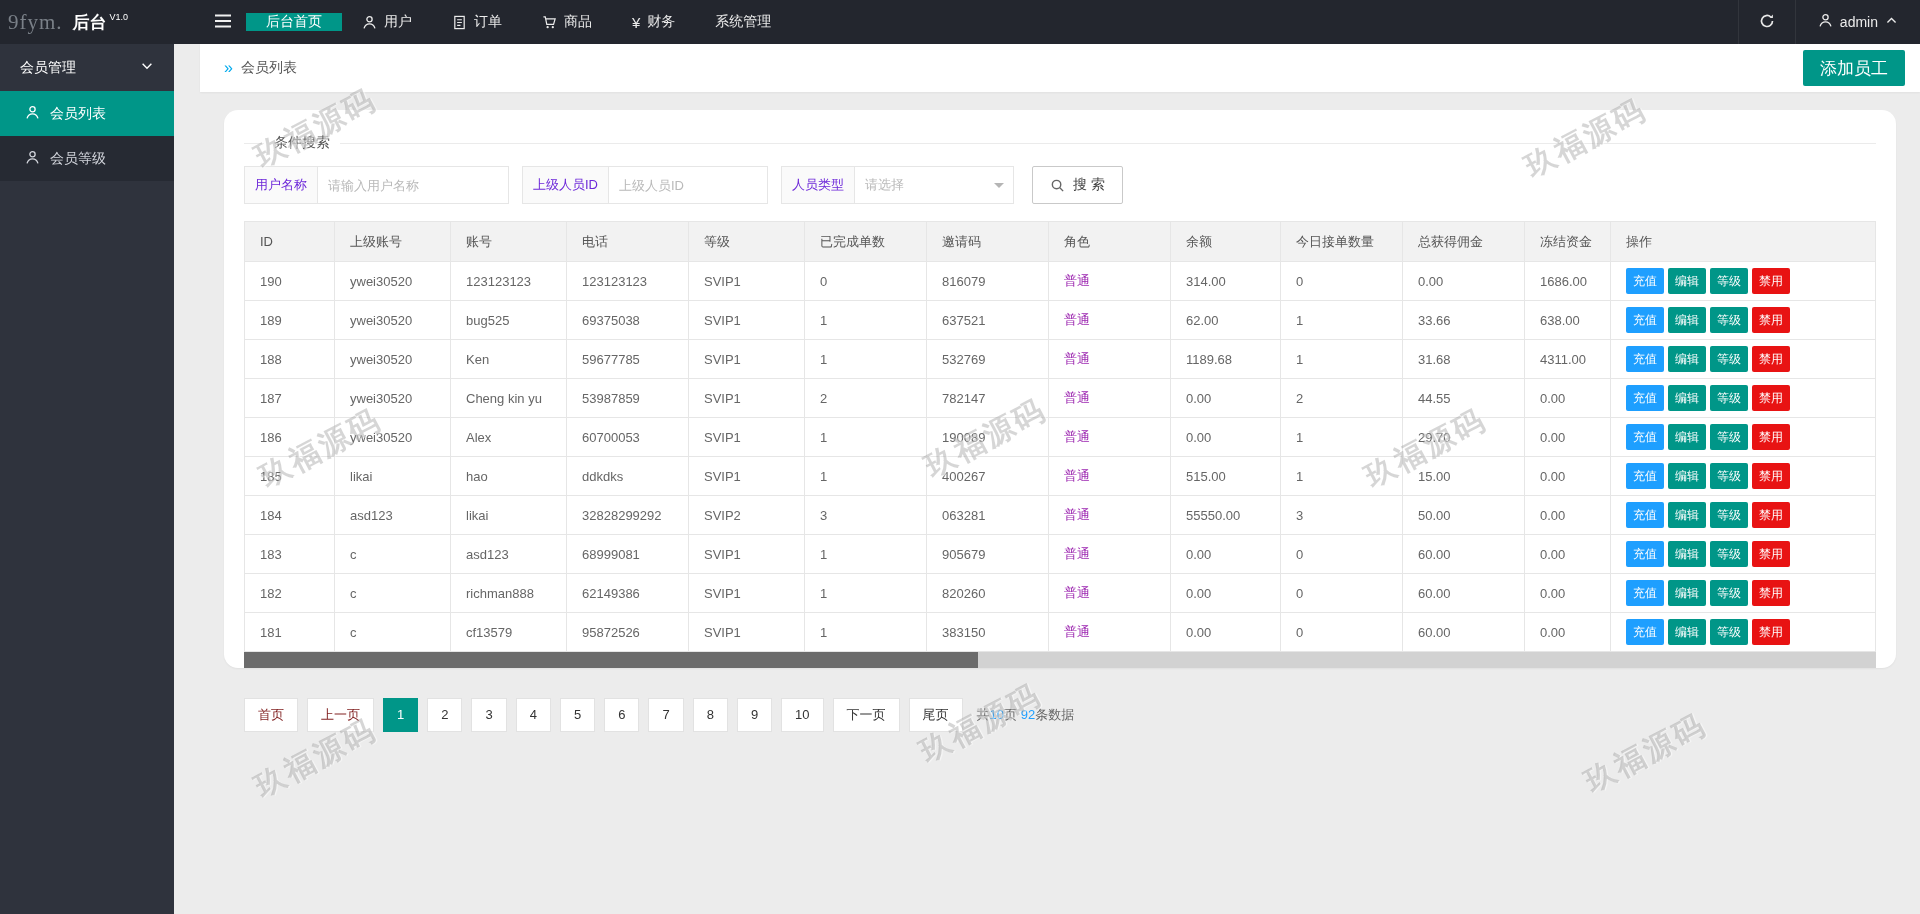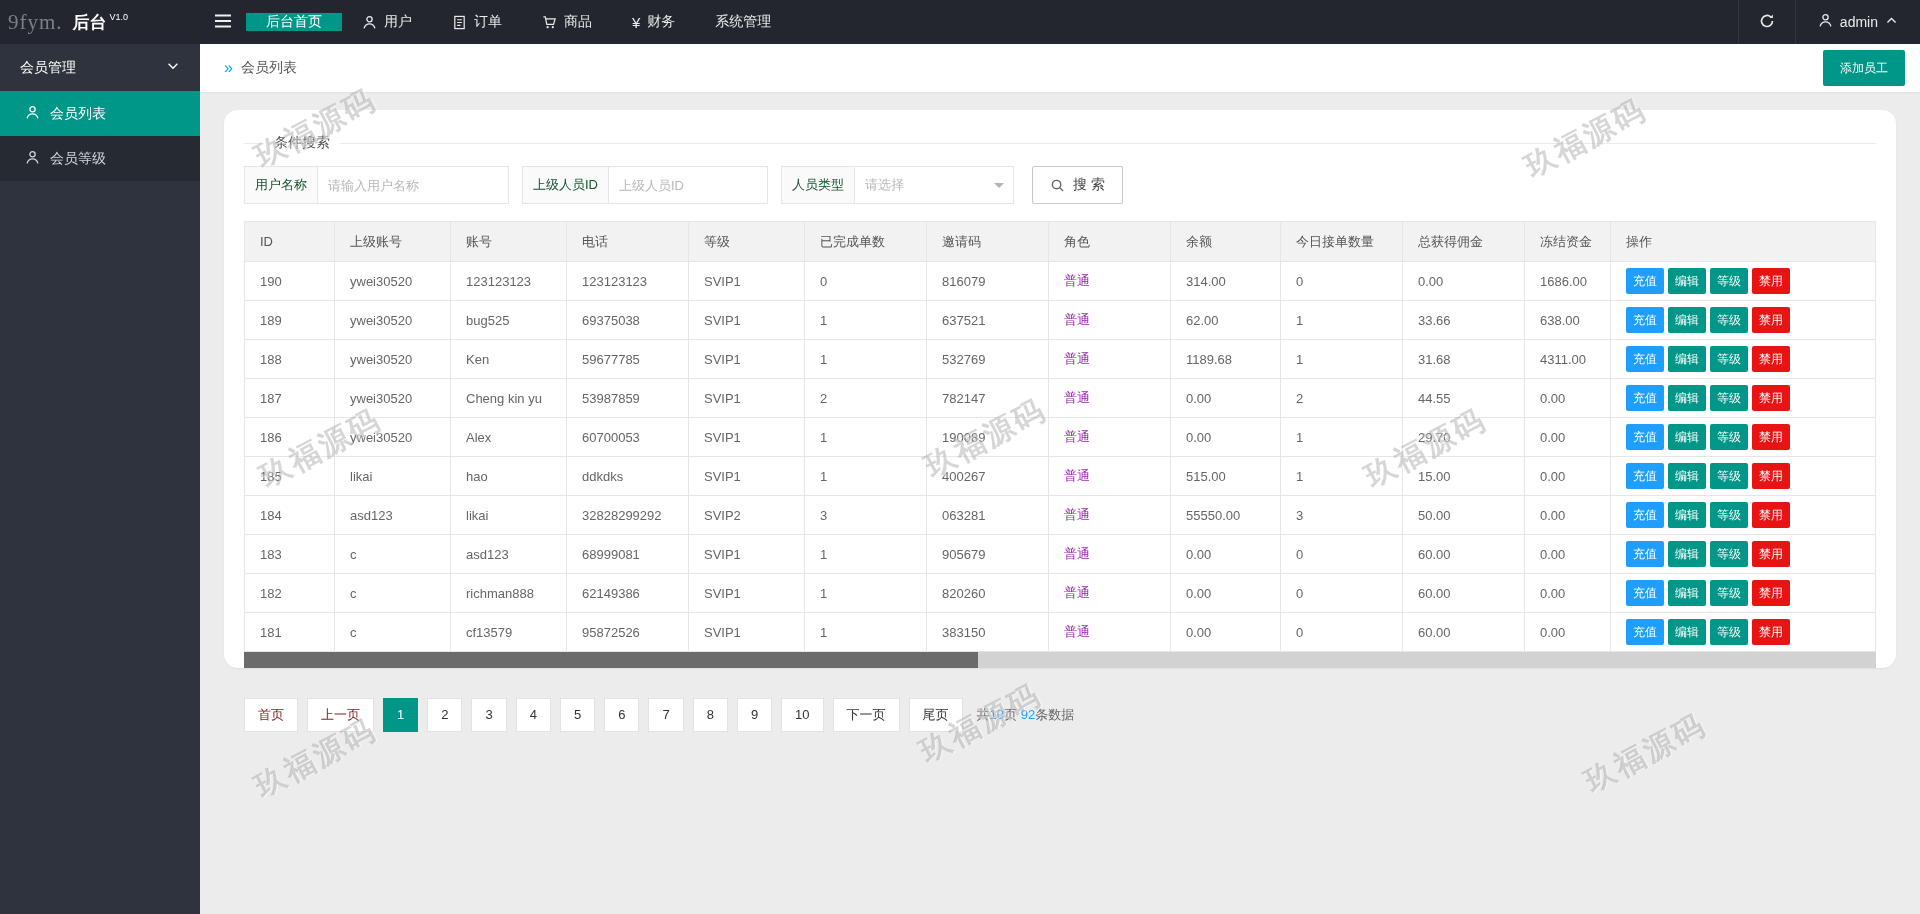--- a/index.html
+++ b/index.html
@@ -18,39 +18,39 @@
   .nav-item { display:flex; align-items:center; gap:7px; padding:0 20px; color:#ececec; font-size:14px; cursor:pointer; }
   .nav-item.active { background:#009688; color:#fff; }
   .nav-item .icon { display:flex; align-items:center; }
   .yen-glyph { font-size:15px; line-height:1; }
   .header-right { margin-left:auto; display:flex; align-items:stretch; }
   .refresh-btn { width:58px; display:flex; align-items:center; justify-content:center; color:#e8e8e8; cursor:pointer;
     border-left:1px solid rgba(255,255,255,.07); border-right:1px solid rgba(255,255,255,.07); }
   .user-menu { display:flex; align-items:center; gap:7px; padding:0 22px; color:#ececec; cursor:pointer; }
 
   
-  .sidebar { position:absolute; top:44px; left:0; bottom:0; width:200px; background:#2f333d; z-index:15; }
+  .sidebar { position:absolute; top:44px; left:0; bottom:0; width:174px; background:#2f333d; z-index:15; }
   .side-group { height:47px; display:flex; align-items:center; justify-content:space-between; padding:0 20px; color:#fff; font-size:14px; cursor:pointer; }
   .side-sub { background:#262a33; }
   .side-item { height:45px; display:flex; align-items:center; gap:10px; padding-left:25px; color:#d2d5dc; font-size:14px; cursor:pointer; }
   .side-item.active { background:#009688; color:#fff; }
 
   
   .main { position:absolute; top:44px; left:200px; right:0; bottom:0; background:#ececec; }
   .breadcrumb-bar { height:48px; background:#fff; display:flex; align-items:center; padding:0 15px 0 24px; box-shadow:0 1px 2px rgba(0,0,0,.05); position:relative; z-index:2; }
   .crumb-icon::before { content:"\00BB"; color:#01AAED; font-size:16px; margin-right:8px; }
   .crumb-label { color:#555; font-size:14px; }
-  .add-btn { margin-left:auto; background:#009688; border:none; color:#fff; height:36px; padding:0 17px; font-size:12px; border-radius:2px; cursor:pointer; font-family:inherit; }
+  .add-btn { margin-left:auto; background:#009688; border:none; color:#fff; height:36px; padding:0 17px; font-size:17px; border-radius:2px; cursor:pointer; font-family:inherit; }
 
   .card { margin:18px 24px; background:#fff; border-radius:14px; padding:16px 20px 0; height:558px; box-shadow:0 1px 2px rgba(0,0,0,.05); position:relative; }
   fieldset.search-set { border:none; border-top:1px solid #ebebeb; margin-top:8px; }
   fieldset.search-set legend { margin-left:20px; padding:0 10px; font-size:14px; color:#555; }
   .search-row { display:flex; align-items:center; gap:13px; margin:14px 0 17px; }
   .field-group { display:flex; }
-  .field-label { background:#fafafa; border:1px solid #e6e6e6; height:38px; line-height:36px; padding:0 10px; font-size:13px; color:#14532d; white-space:nowrap; }
+  .field-label { background:#fafafa; border:1px solid #e6e6e6; height:38px; line-height:36px; padding:0 10px; font-size:13px; color:#6d28d9; white-space:nowrap; }
   .field-input { border:1px solid #e6e6e6; margin-left:-1px; height:38px; padding:0 10px; font-size:13px; color:#666; width:192px; outline:none; font-family:inherit; background:#fff; }
   .field-input::placeholder { color:#b9b9b9; }
   .field-select { position:relative; border:1px solid #e6e6e6; margin-left:-1px; height:38px; width:160px; display:flex; align-items:center; padding:0 28px 0 10px; color:#b9b9b9; font-size:13px; cursor:pointer; background:#fff; }
   .select-caret { position:absolute; right:9px; top:16px; width:0; height:0; border:5px solid transparent; border-top-color:#b5b5b5; }
   .search-btn { display:flex; align-items:center; gap:8px; height:38px; padding:0 17px; background:#fff; border:1px solid #c9c9c9; border-radius:2px; font-size:14px; color:#444; cursor:pointer; margin-left:5px; font-family:inherit; }
   .search-btn .icon { color:#666; display:flex; }
 
   
   table.member-table { width:100%; border-collapse:collapse; table-layout:fixed; }
   .member-table th { background:#f2f2f2; border:1px solid #e6e6e6; height:40px; padding:0 15px; font-weight:normal; font-size:13px; color:#555; text-align:left; white-space:nowrap; overflow:hidden; }

